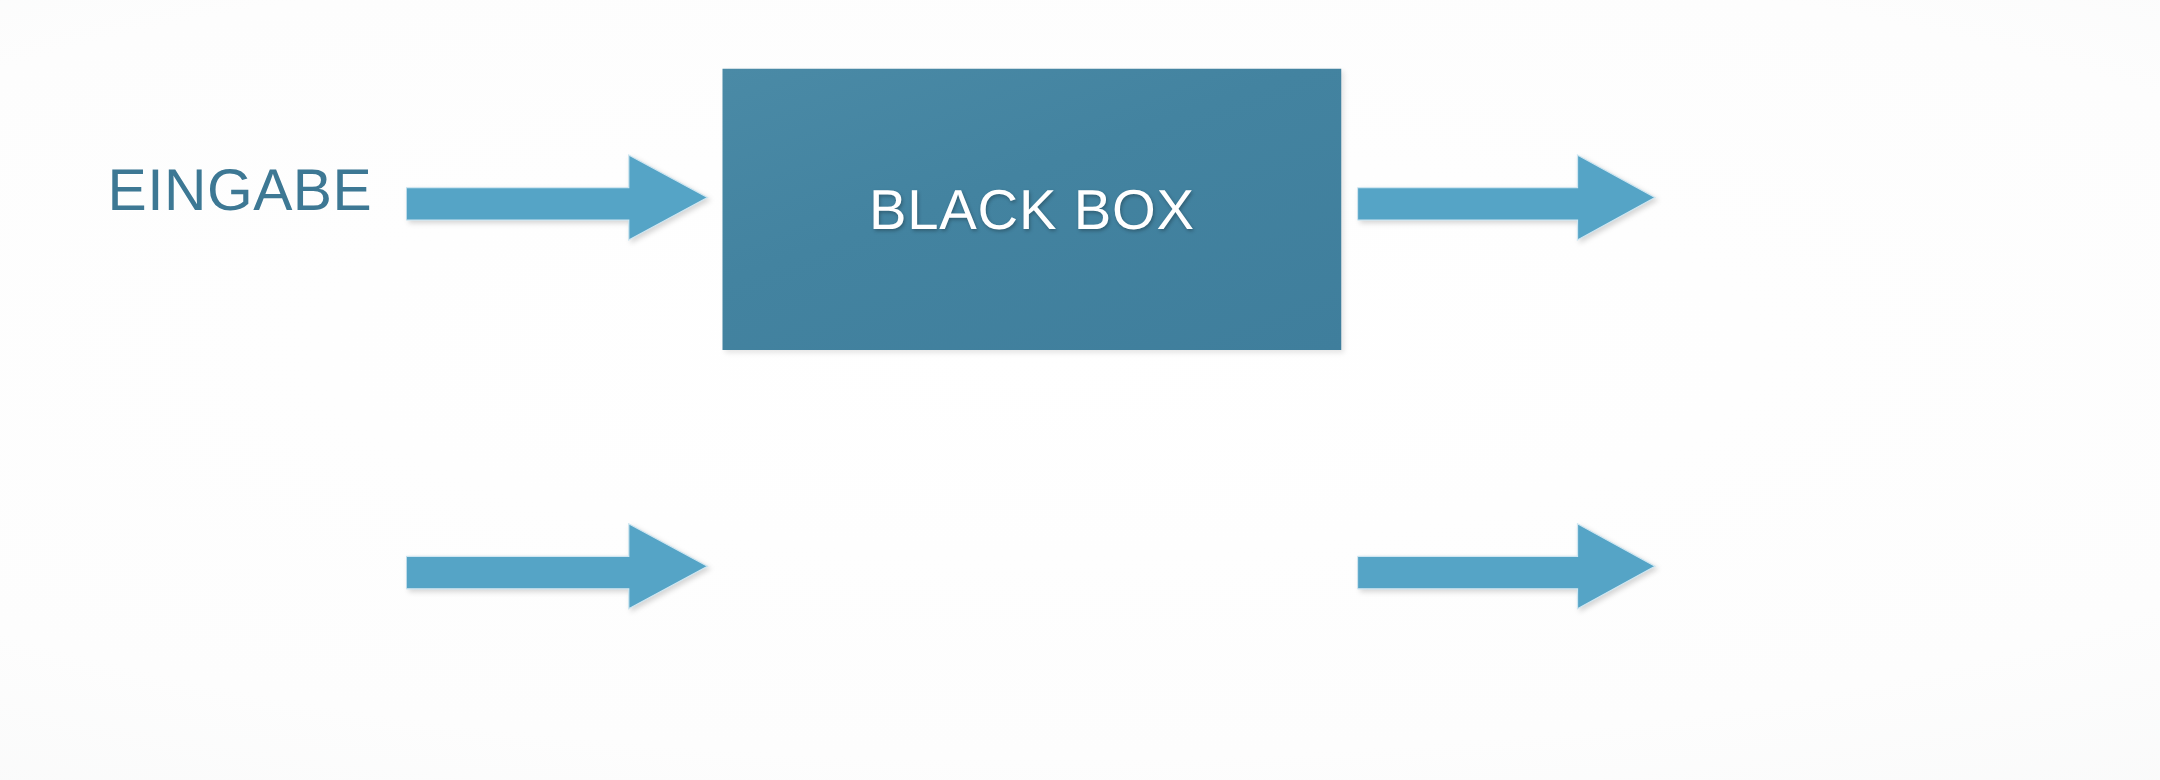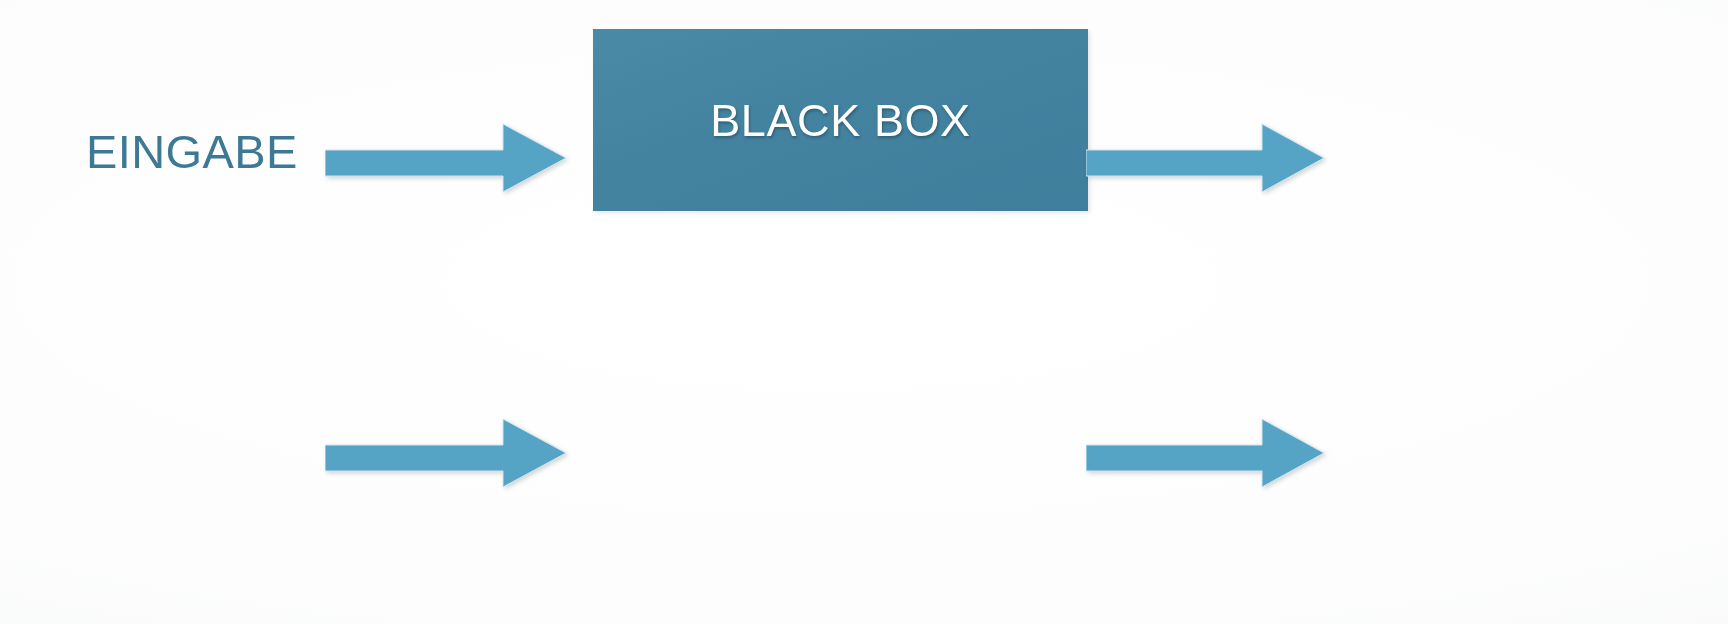--- a/index.html
+++ b/index.html
@@ -54,21 +54,21 @@
   .process-box {
     position: absolute;
     left: 578px;
     width: 495px;
     background: linear-gradient(160deg, #4a8aa6 0%, #4383a0 42%, #3f7e9c 100%);
     box-shadow: 2px 2px 4px rgba(0,0,0,0.10);
     display: flex;
     align-items: center;
     justify-content: center;
   }
-  .row-1 .process-box { top: 29px;  height: 182px; margin-left: 15px; }
+  .row-1 .process-box { top: 55px;  height: 225px; }
   .row-2 .process-box { top: 57px;  height: 212px; }
 
   .box-label {
     color: #ffffff;
     font-size: 45px;
     letter-spacing: 0.6px;
     line-height: 1;
     text-shadow: 1px 2px 3px rgba(0,0,0,0.28);
     white-space: nowrap;
   }

